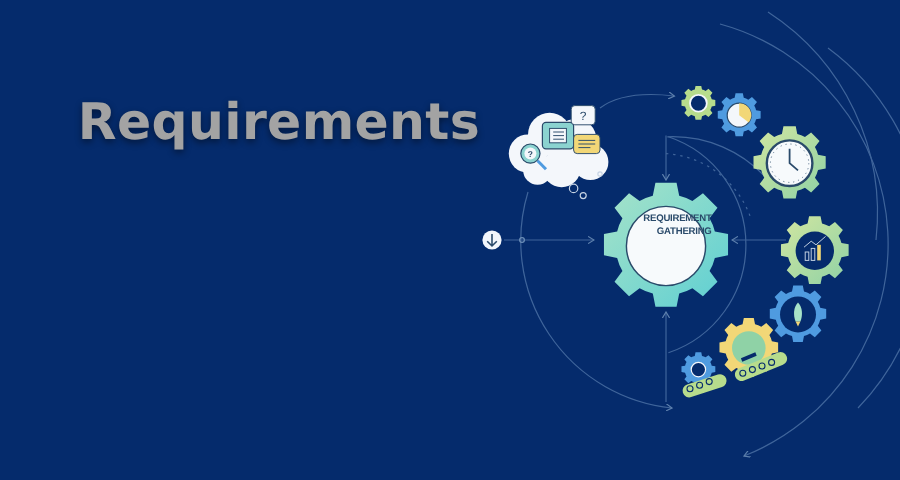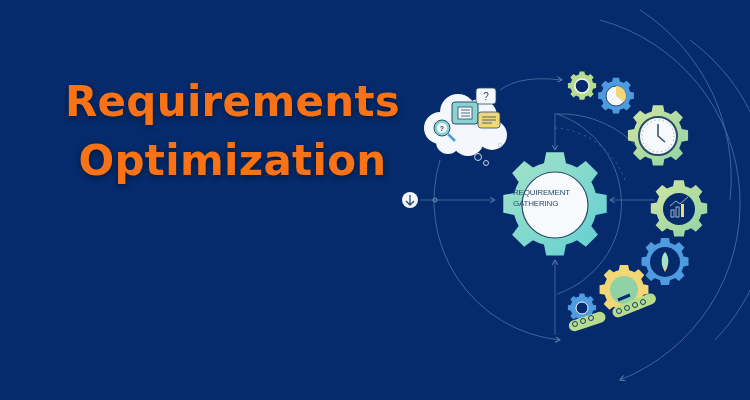--- a/index.html
+++ b/index.html
@@ -1,27 +1,26 @@
 <!DOCTYPE html>
 <html><head>
 <meta charset="utf-8">
 <style>
   html,body{margin:0;padding:0;}
   body{width:750px;height:400px;overflow:hidden;background:#052b6c;position:relative;font-family:"DejaVu Sans",sans-serif;}
-  .title{position:absolute;left:60px;top:72px;width:345px;text-align:center;color:#f97316;font-family:"DejaVu Sans",sans-serif;font-weight:bold;font-size:42px;line-height:59px;letter-spacing:0.3px;text-shadow:0 2px 6px rgba(0,0,0,0.45);}
+  .title{position:absolute;left:60px;top:72px;width:345px;text-align:center;color:#a3a3a3;font-family:"DejaVu Sans",sans-serif;font-weight:bold;font-size:42px;line-height:59px;letter-spacing:0.3px;text-shadow:0 2px 6px rgba(0,0,0,0.45);}
   .title div{white-space:nowrap;}
   svg.art{position:absolute;left:0;top:0;}
-  .req-label{position:absolute;left:513px;top:187px;width:80px;text-align:left;font-family:"Liberation Sans",sans-serif;font-size:8px;font-weight:normal;color:#2a4a6a;line-height:11px;letter-spacing:-0.2px;}
+  .req-label{position:absolute;left:513px;top:176px;width:80px;text-align:right;font-family:"Liberation Sans",sans-serif;font-size:8px;font-weight:bold;color:#2a4a6a;line-height:11px;letter-spacing:-0.2px;}
 </style>
 </head>
 <body>
 
 <div class="title">
   <div>Requirements</div>
-  <div>Optimization</div>
 </div>
 
 <svg class="art" width="750" height="400" viewBox="0 0 750 400">
   <defs>
     <linearGradient id="gTeal" x1="0" y1="0" x2="1" y2="1">
       <stop offset="0" stop-color="#a7e3c8"></stop>
         <stop offset="1" stop-color="#5ecfd3"></stop>
     </linearGradient>
     <linearGradient id="gGreen" x1="0" y1="0" x2="1" y2="1">
       <stop offset="0" stop-color="#d2e6a0"></stop>

